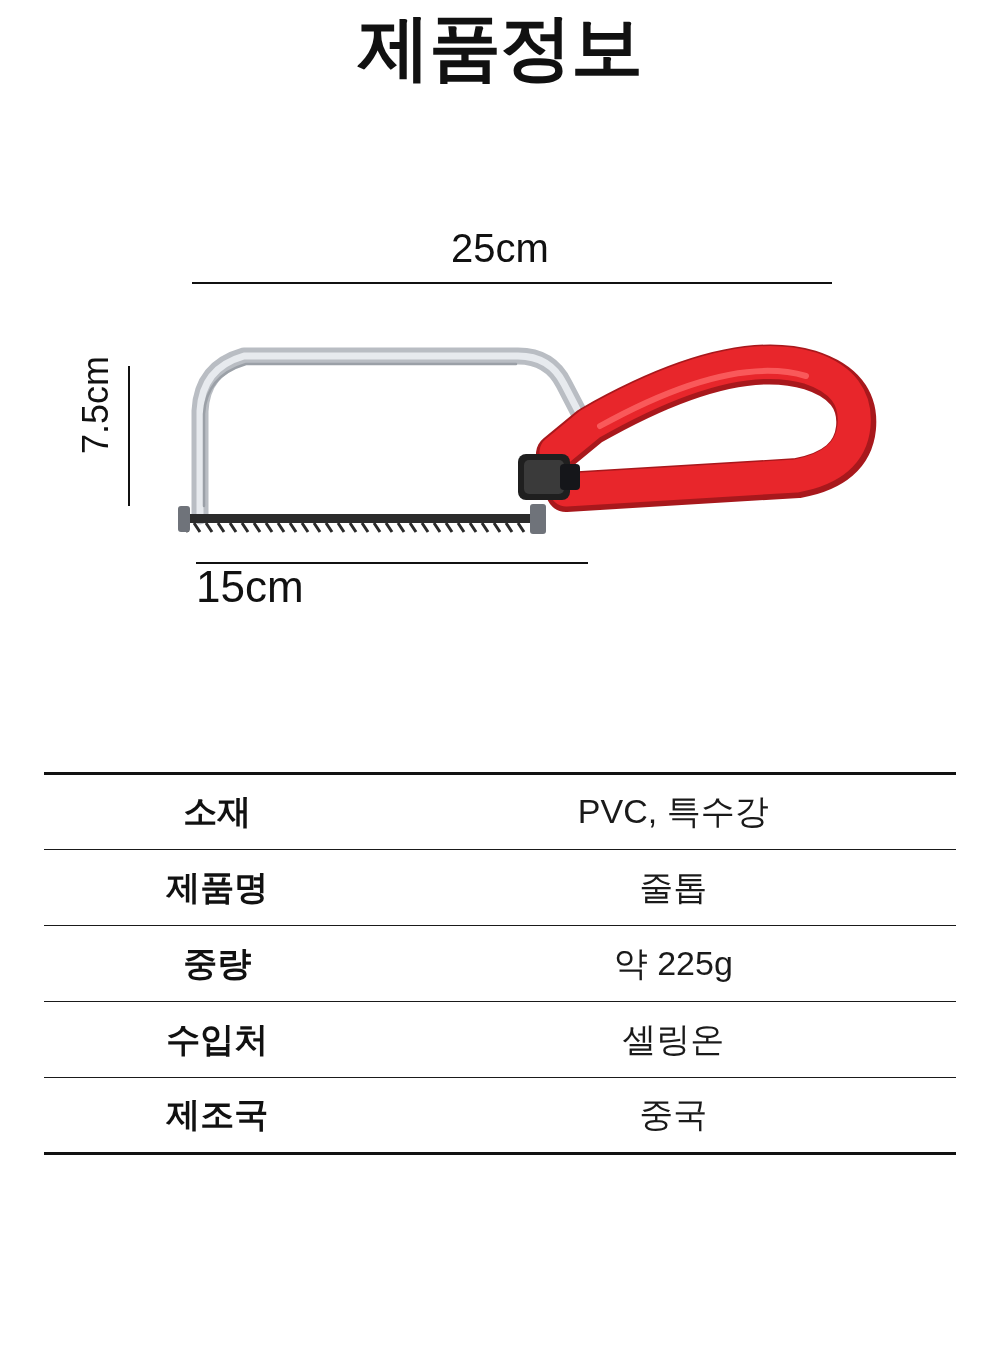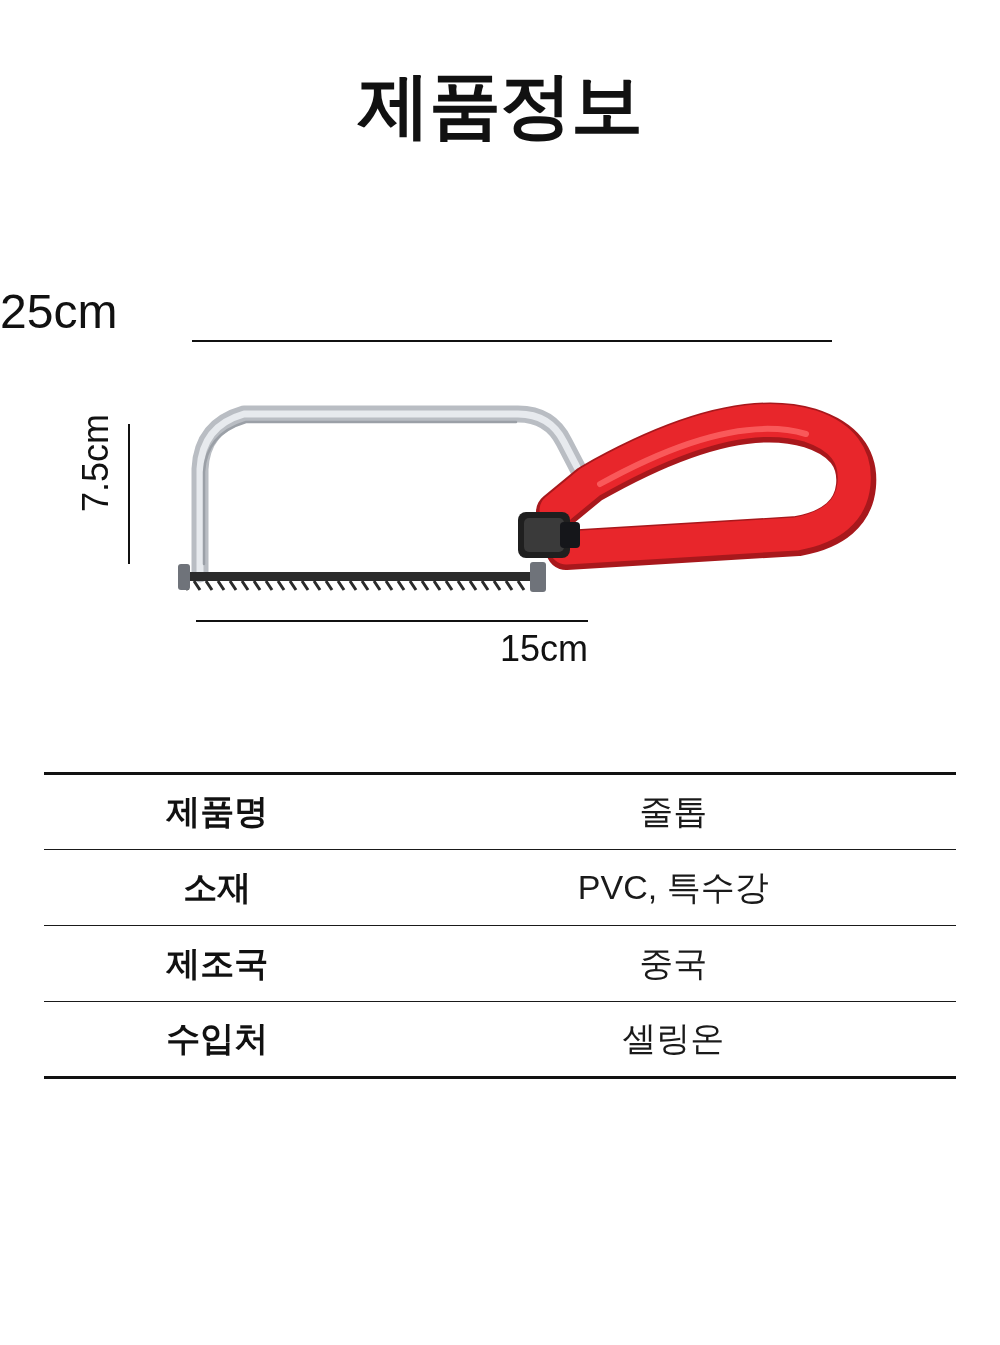--- a/index.html
+++ b/index.html
@@ -15,38 +15,38 @@
     position: relative;
     overflow: hidden;
   }
 
   .page-title {
     text-align: center;
     font-size: 72px;
     font-weight: bold;
     letter-spacing: -1px;
     margin: 0;
-    padding-top: 58px;
     color: #111111;
   }
 
   
   .figure-area {
     position: relative;
     width: 1000px;
     height: 540px;
     margin-top: 130px;
   }
 
   .dim-top-label {
     position: absolute;
     left: 0;
     top: 0;
     width: 1000px;
-    font-size: 48px;
+    text-align: center;
+    font-size: 40px;
     color: #111;
   }
   .dim-top-line {
     position: absolute;
     left: 192px;
     top: 56px;
     width: 640px;
     height: 0;
     border-top: 2px solid #111;
   }
@@ -55,24 +55,24 @@
     position: absolute;
     left: 196px;
     top: 336px;
     width: 392px;
     height: 0;
     border-top: 2px solid #111;
   }
   .dim-bottom-label {
     position: absolute;
     left: 196px;
-    top: 344px;
+    top: 336px;
     width: 392px;
-    text-align: right;
-    font-size: 36px;
+    text-align: left;
+    font-size: 44px;
     color: #111;
   }
 
   .dim-left-line {
     position: absolute;
     left: 128px;
     top: 140px;
     height: 140px;
     width: 0;
     border-left: 2px solid #111;
@@ -171,29 +171,33 @@
     <rect x="410" y="198" width="16" height="30" rx="3" fill="#6f737a"></rect>
   </svg>
 
   <div class="dim-bottom-line"></div>
   <div class="dim-bottom-label">15cm</div>
 </div>
 
 <table class="spec-table">
   <tbody>
     <tr>
+      <td class="spec-label">소재</td>
+      <td class="spec-value">PVC, 특수강</td>
+    </tr>
+    <tr>
       <td class="spec-label">제품명</td>
       <td class="spec-value">줄톱</td>
     </tr>
     <tr>
-      <td class="spec-label">소재</td>
-      <td class="spec-value">PVC, 특수강</td>
+      <td class="spec-label">중량</td>
+      <td class="spec-value">약 225g</td>
+    </tr>
+    <tr>
+      <td class="spec-label">수입처</td>
+      <td class="spec-value">셀링온</td>
     </tr>
     <tr>
       <td class="spec-label">제조국</td>
       <td class="spec-value">중국</td>
     </tr>
-    <tr>
-      <td class="spec-label">수입처</td>
-      <td class="spec-value">셀링온</td>
-    </tr>
   </tbody>
 </table>
 
 </body></html>

